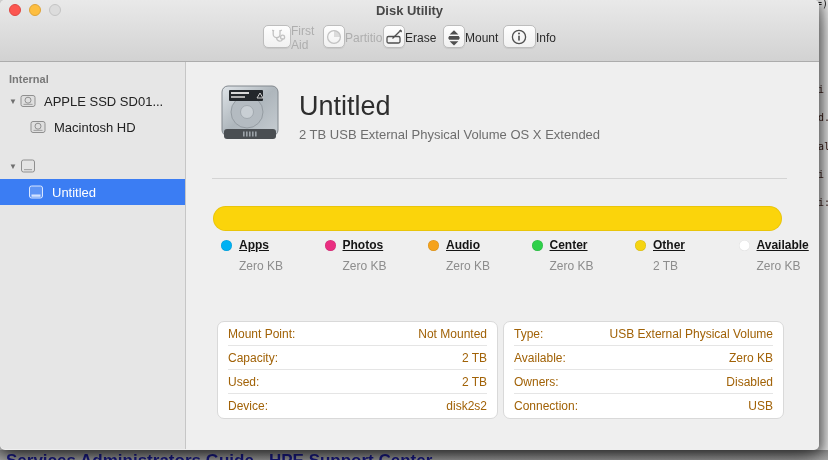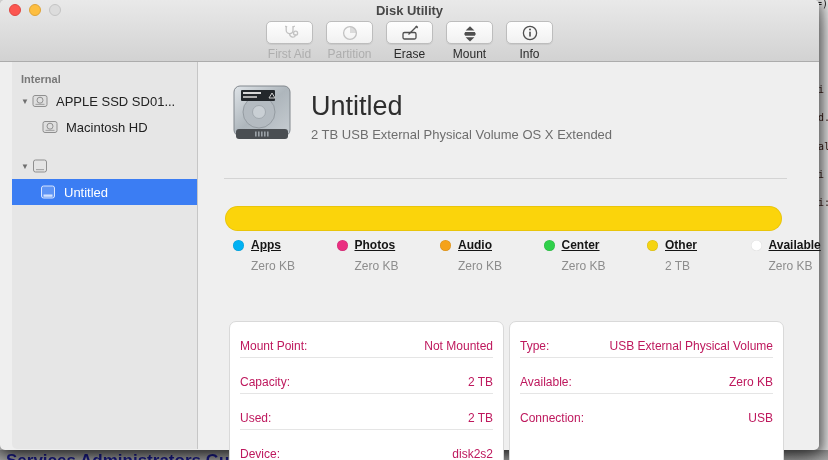--- a/index.html
+++ b/index.html
@@ -20,35 +20,35 @@
   .header { height:62px; border-radius:5px 5px 0 0; background:linear-gradient(#E9E9E9,#D2D2D2); border-bottom:1px solid #ACACAC; position:relative; }
   .titlebar { height:20px; position:relative; }
   .traffic { position:absolute; top:4px; left:9px; display:flex; gap:8px; }
   .light { width:12px; height:12px; border-radius:50%; }
   .light-red { background:#FC5650; border:1px solid #DF4742; }
   .light-yellow { background:#FDBE40; border:1px solid #DFA336; }
   .light-gray { background:#DCDCDC; border:1px solid #C4C4C4; }
   .window-title { text-align:center; line-height:21px; font-size:13px; font-weight:bold; color:#474747; }
 
   .toolbar { position:absolute; top:21px; left:0; right:0; display:flex; justify-content:center; gap:7px; }
-  .tool { display:flex; flex-direction:column; align-items:center; width:53px; cursor:default; }
+  .tool { display:flex; flex-direction:row; align-items:center; width:53px; cursor:default; }
   .tool-btn { width:47px; height:23px; border-radius:5px; background:linear-gradient(#FEFEFE,#F1F1F1);
               border:1px solid #BDBDBD; display:flex; align-items:center; justify-content:center;
               box-shadow:0 1px 1px rgba(0,0,0,.07); }
   .tool-label { margin-top:3px; font-size:12px; color:#2B2B2B; }
   .tool.disabled .tool-label { color:#AEAEAE; }
   .tool svg .stroke { stroke:#4F4F4F; fill:none; stroke-width:1.3; }
   .tool svg .fill { fill:#4F4F4F; }
   .tool.disabled svg .stroke { stroke:#C2C2C2; }
   .tool.disabled svg .fill { fill:#C2C2C2; }
 
   .body { display:flex; height:387px; }
 
   
-  .sidebar { width:186px; background:#E6E6E6; border-right:1px solid #C6C6C6; padding-top:6px; border-radius:0 0 0 5px;margin-left:12px; }
+  .sidebar { width:186px; background:#E6E6E6; border-right:1px solid #C6C6C6; padding-top:6px; border-radius:0 0 0 5px; }
   .section-label { font-size:11px; font-weight:bold; color:#787878; padding:5px 0 3px 9px; }
   .section + .section { margin-top:13px; }
   .srow { height:26px; display:flex; align-items:center; font-size:13px; color:#222; }
   .srow .disclosure { width:19px; padding-left:9px; font-size:8px; color:#6F6F6F; }
   .srow .spacer { width:19px; }
   .srow .child-indent { width:29px; }
   .srow .sicon { width:18px; height:18px; margin-right:7px; flex:none; }
   .srow.selected { background:#3B7DF3; color:#FFFFFF; }
   .srow.selected .sicon rect, .srow.selected .sicon circle { stroke:#D9E6FF; }
 
@@ -65,21 +65,21 @@
 
   .legend { position:absolute; top:176px; left:35px; display:flex; }
   .legend-item { width:103.5px; }
   .legend-head { display:flex; align-items:center; }
   .legend-dot { width:11px; height:11px; border-radius:50%; margin-right:7px; box-shadow:inset 0 0 0 .5px rgba(0,0,0,.12); }
   .legend-label { font-size:12px; font-weight:bold; color:#151515;text-decoration:underline; }
   .legend-value { font-size:12px; color:#8D8D8D; margin:7px 0 0 18px; }
 
   .detail-tables { position:absolute; top:259px; left:31px; right:35px; display:flex; gap:5px; }
   .dtable { flex:1; background:#FFFFFF; border:1px solid #D9D9D9; border-radius:7px; padding:0 10px; }
-  .drow { height:24px; display:flex; justify-content:space-between; align-items:center; font-size:12px; color:#be185d; border-bottom:1px solid #E5E5E5;margin-top:12px; }
+  .drow { height:24px; display:flex; justify-content:space-between; align-items:center; font-size:12px; color:#a16207; border-bottom:1px solid #E5E5E5; }
   .drow:last-child { border-bottom:none; }
   .drow .dlabel { white-space:nowrap; }
   .drow .dvalue { white-space:nowrap; }
 </style>
 </head>
 <body>
 
 <div class="screen">
 
   <div class="bg-right-strip">
@@ -309,20 +309,24 @@
           <div class="dtable">
             <div class="drow">
               <span class="dlabel">Type:</span>
               <span class="dvalue">USB External Physical Volume</span>
             </div>
             <div class="drow">
               <span class="dlabel">Available:</span>
               <span class="dvalue">Zero KB</span>
             </div>
             <div class="drow">
+              <span class="dlabel">Owners:</span>
+              <span class="dvalue">Disabled</span>
+            </div>
+            <div class="drow">
               <span class="dlabel">Connection:</span>
               <span class="dvalue">USB</span>
             </div>
           </div>
         </div>
 
       </div>
     </div>
   </div>
 </div>

